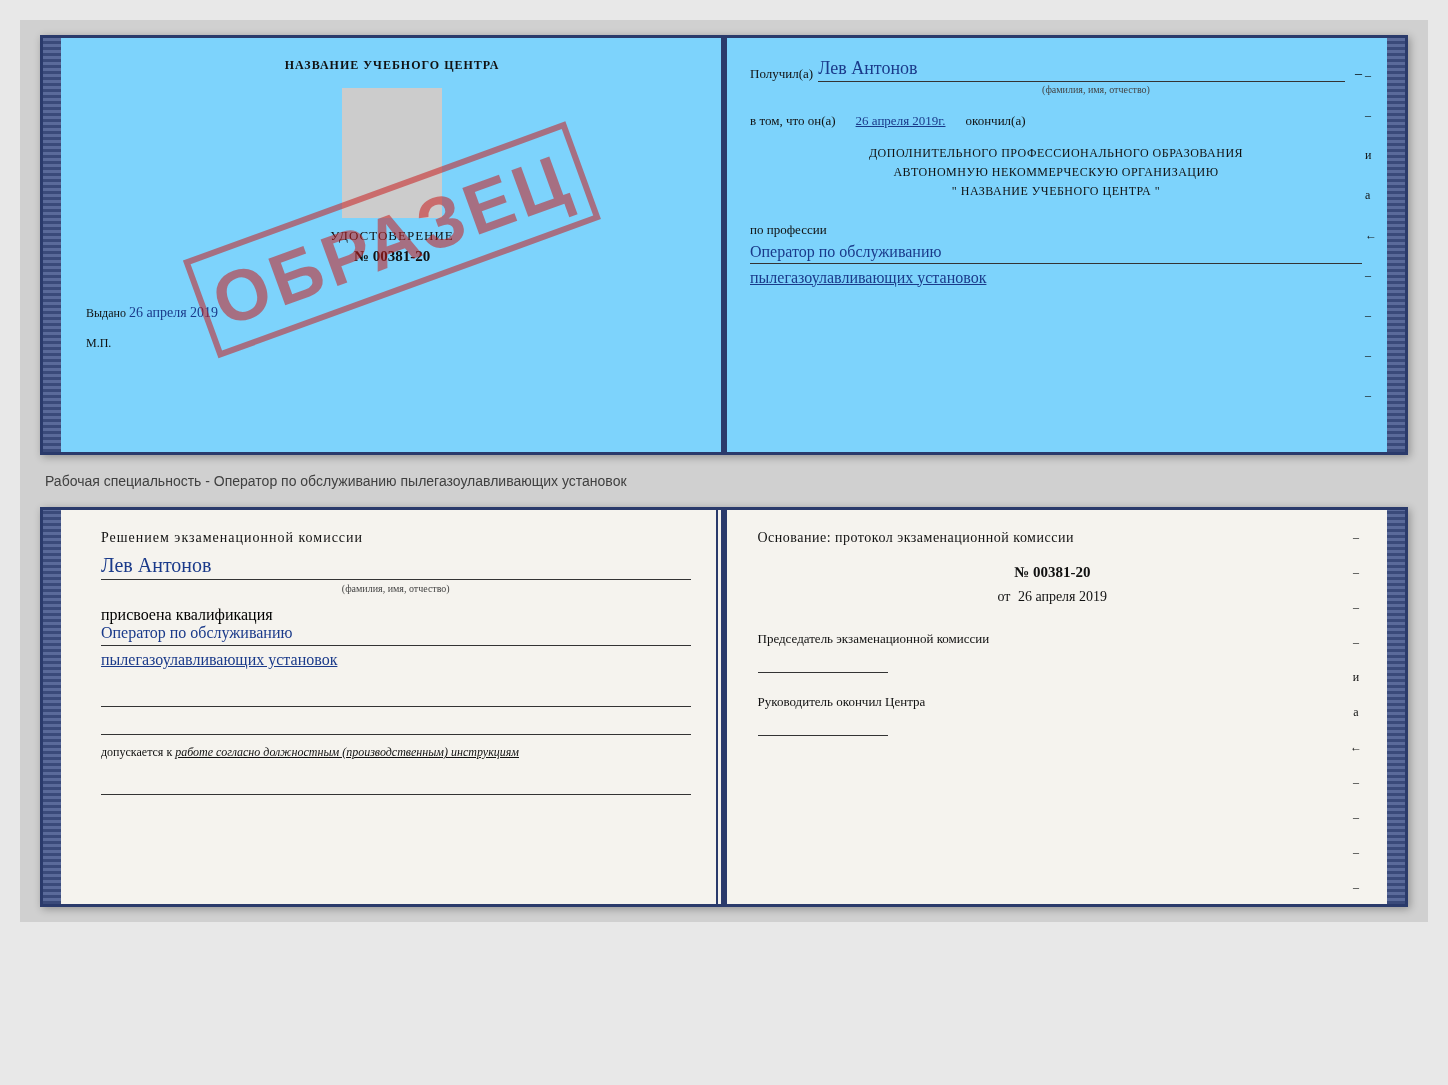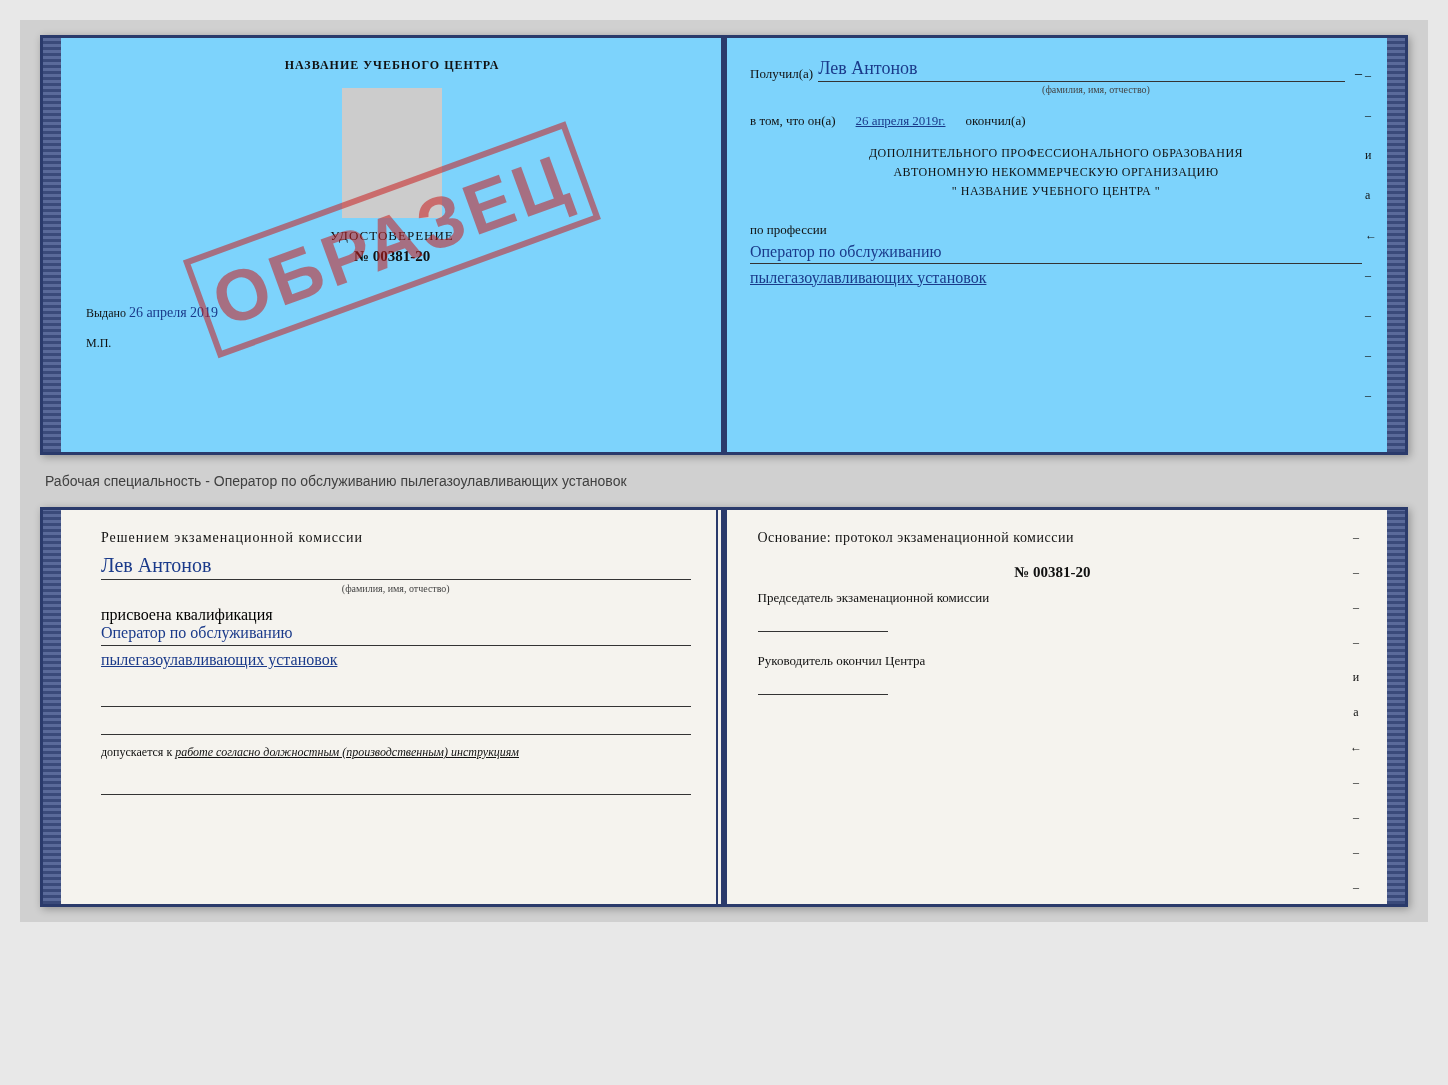--- a/index.html
+++ b/index.html
@@ -497,20 +497,24 @@
       <div class="dopuskaetsya">
         <span>допускается к</span>
         <span class="dopusk-value">работе согласно должностным (производственным) инструкциям</span>
       </div>
       <div class="blank-line" style="margin-top:15px;"></div>
     </div>
 
     <div class="bottom-right">
       <div class="osnovanie-text">Основание: протокол экзаменационной комиссии</div>
       <div class="protocol-number">№  00381-20</div>
+      <div class="ot-date">
+        <span>от</span>
+        <span style="margin-left:4px;">26 апреля 2019</span>
+      </div>
       <div class="predsedatel-text">Председатель экзаменационной комиссии</div>
       <div class="sign-line"></div>
       <div class="rukovoditel-text">Руководитель окончил Центра</div>
       <div class="sign-line"></div>
 
       <div class="right-col-dashes">
         <span class="side-dash">–</span>
         <span class="side-dash">–</span>
         <span class="side-dash">–</span>
         <span class="side-dash">–</span>

